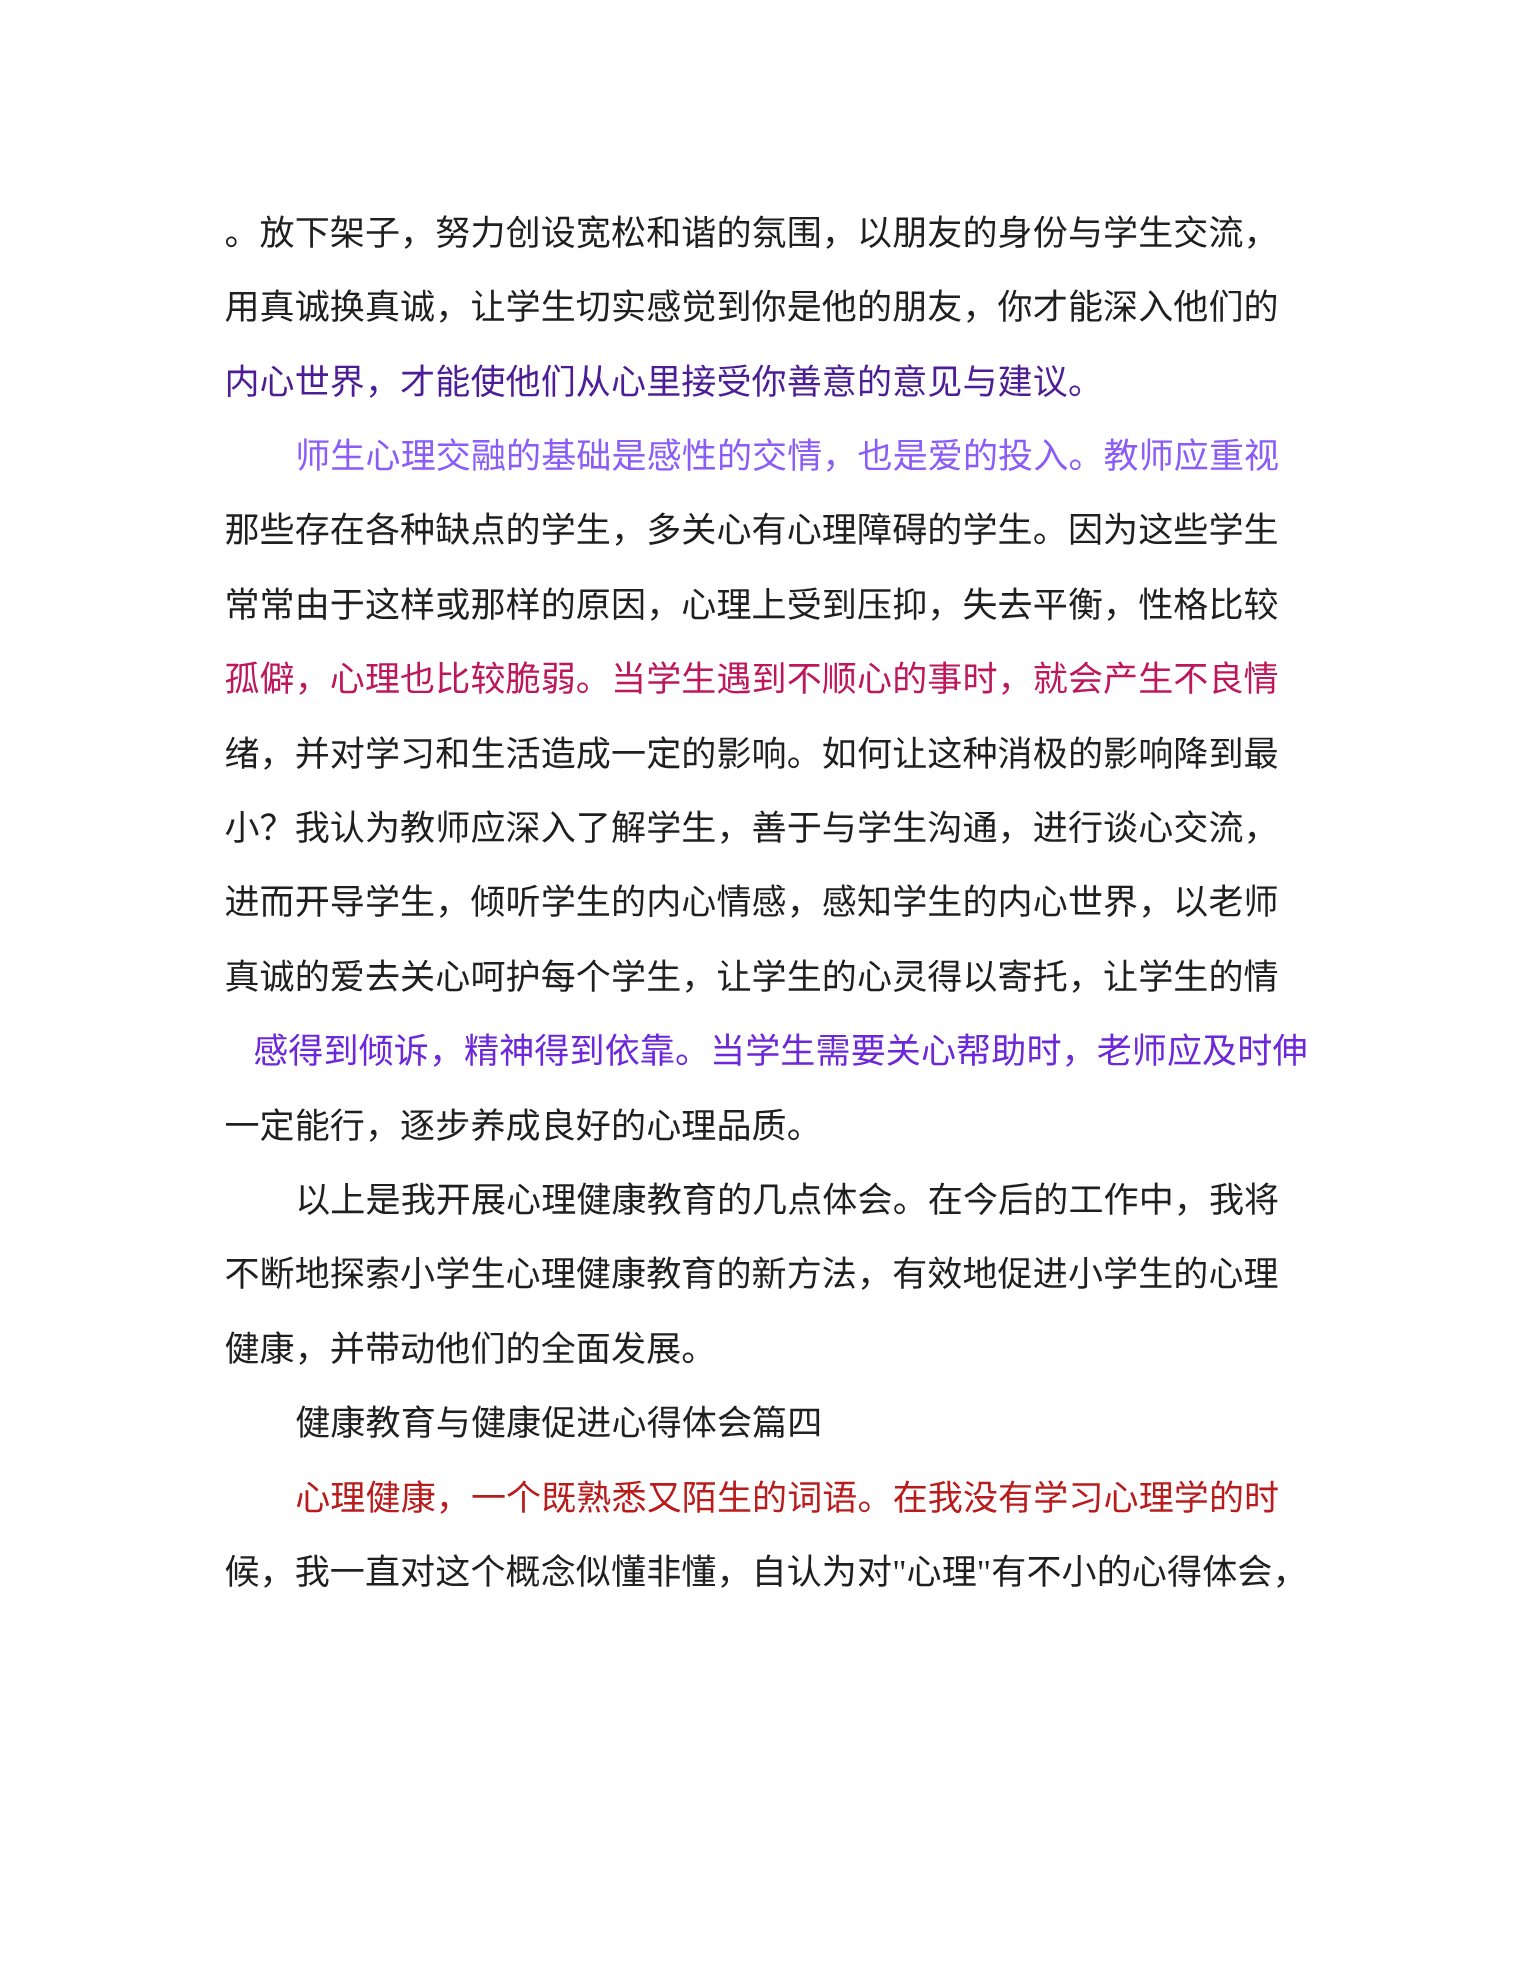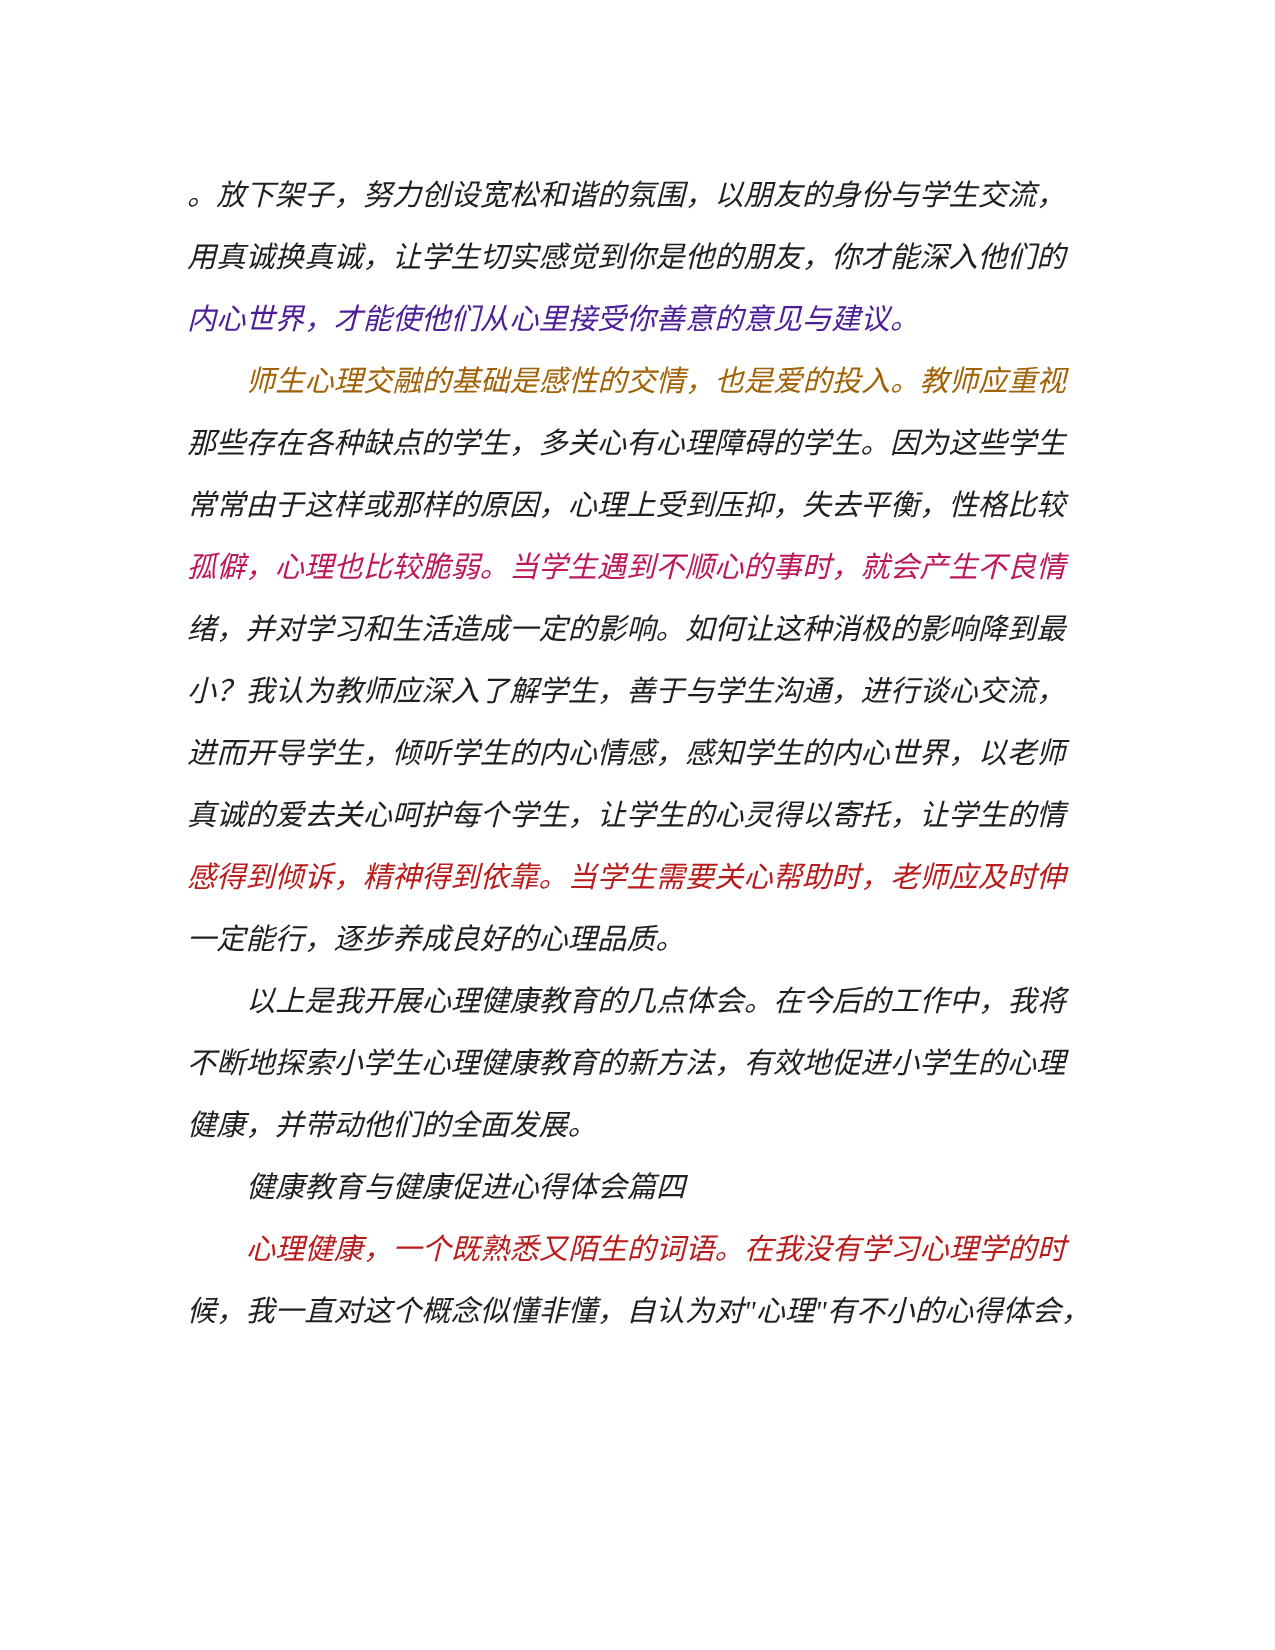--- a/index.html
+++ b/index.html
@@ -18,21 +18,20 @@
   }
   .text-block {
     position: absolute;
     left: 187px;
     top: 164px;
     width: 882px;
   }
   .paragraph {
     margin: 0;
     padding: 0;
-    font-style: italic;
   }
   .line {
     height: 62px;
     line-height: 62px;
     font-size: 29.2px;
     letter-spacing: 0.1px;
     color: #1f1f1f;
     white-space: pre;
     font-family: "Liberation Serif", "DejaVu Serif", serif;
     font-weight: 400;
@@ -45,29 +44,29 @@
 <body>
 
 <div class="page" style="background: rgb(255, 255, 255);">
   <div class="text-block">
       <div class="paragraph">
         <div class="line" style="color: rgb(31, 31, 31);">。放下架子，努力创设宽松和谐的氛围，以朋友的身份与学生交流，</div>
         <div class="line" style="color: rgb(31, 31, 31);">用真诚换真诚，让学生切实感觉到你是他的朋友，你才能深入他们的</div>
         <div class="line" style="color: #4c1d95;">内心世界，才能使他们从心里接受你善意的意见与建议。</div>
       </div>
       <div class="paragraph">
-        <div class="line indent" style="color: #a16207;">师生心理交融的基础是感性的交情，也是爱的投入。教师应重视</div>
+        <div class="line indent" style="color: #8b5cf6;">师生心理交融的基础是感性的交情，也是爱的投入。教师应重视</div>
         <div class="line" style="color: rgb(31, 31, 31);">那些存在各种缺点的学生，多关心有心理障碍的学生。因为这些学生</div>
         <div class="line" style="color: rgb(31, 31, 31);">常常由于这样或那样的原因，心理上受到压抑，失去平衡，性格比较</div>
         <div class="line" style="color: #be185d;">孤僻，心理也比较脆弱。当学生遇到不顺心的事时，就会产生不良情</div>
         <div class="line" style="color: rgb(31, 31, 31);">绪，并对学习和生活造成一定的影响。如何让这种消极的影响降到最</div>
         <div class="line" style="color: rgb(31, 31, 31);">小？我认为教师应深入了解学生，善于与学生沟通，进行谈心交流，</div>
         <div class="line" style="color: rgb(31, 31, 31);">进而开导学生，倾听学生的内心情感，感知学生的内心世界，以老师</div>
         <div class="line" style="color: rgb(31, 31, 31);">真诚的爱去关心呵护每个学生，让学生的心灵得以寄托，让学生的情</div>
-        <div class="line" style="color: #b91c1c;">感得到倾诉，精神得到依靠。当学生需要关心帮助时，老师应及时伸</div>
+        <div class="line" style="color: #6d28d9; margin-left: 24px;">感得到倾诉，精神得到依靠。当学生需要关心帮助时，老师应及时伸</div>
         <div class="line" style="color: rgb(31, 31, 31);">一定能行，逐步养成良好的心理品质。</div>
       </div>
       <div class="paragraph">
         <div class="line indent" style="color: rgb(31, 31, 31);">以上是我开展心理健康教育的几点体会。在今后的工作中，我将</div>
         <div class="line" style="color: rgb(31, 31, 31);">不断地探索小学生心理健康教育的新方法，有效地促进小学生的心理</div>
         <div class="line" style="color: rgb(31, 31, 31);">健康，并带动他们的全面发展。</div>
       </div>
       <div class="paragraph">
         <div class="line indent" style="color: rgb(31, 31, 31);">健康教育与健康促进心得体会篇四</div>
       </div>

